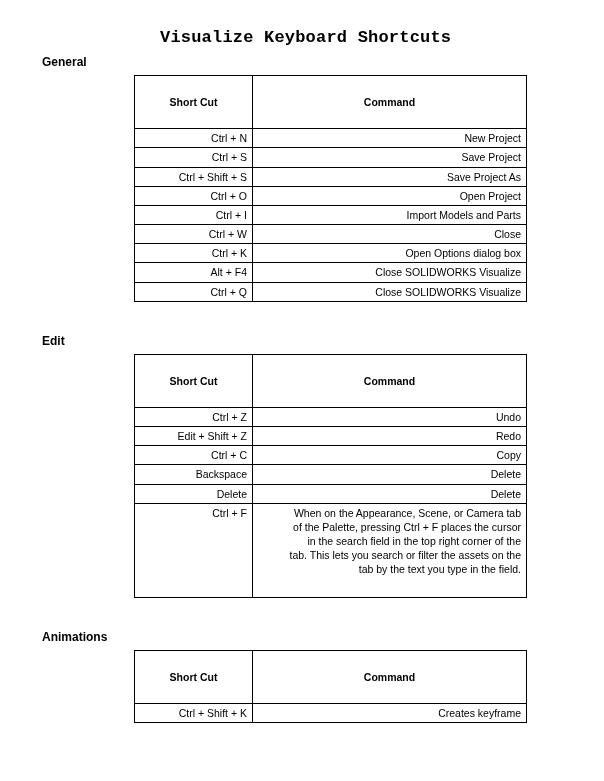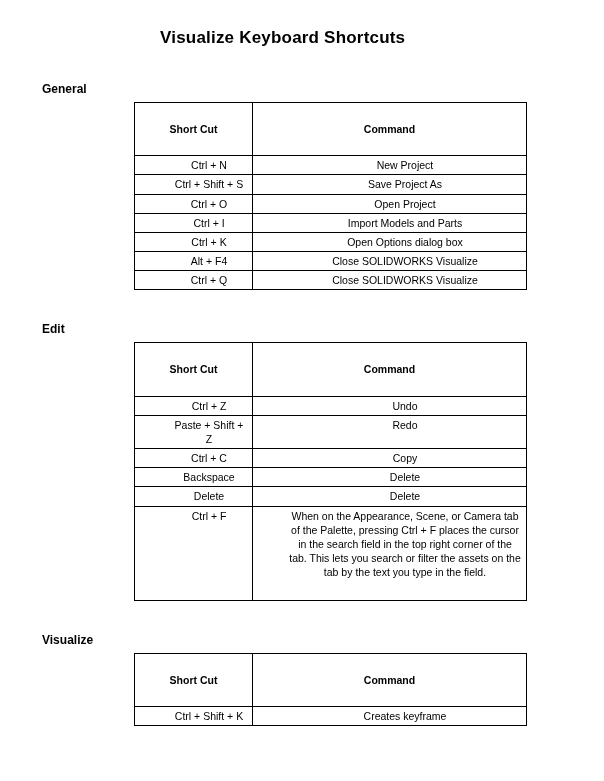--- a/index.html
+++ b/index.html
@@ -12,22 +12,23 @@
       height: 781px;
       background: #fff;
       font-family: Arial, Helvetica, sans-serif;
       padding: 28px 42px 30px 42px;
       color: #000;
     }
     .title {
       font-size: 17px;
       font-weight: bold;
       margin-left: 118px;
-      margin-bottom: 34px;
+      margin-bottom: 8px;
       letter-spacing: 0.2px;
+      font-family: Liberation Mono, monospace;
     }
     .section {
       margin-bottom: 32px;
     }
     .section-heading {
       font-size: 12px;
       font-weight: bold;
       margin-bottom: 6px;
     }
     .tbl {
@@ -42,21 +43,21 @@
       padding: 2px 5px 2px 5px;
       vertical-align: top;
       line-height: 1.35;
     }
     .tbl th {
       font-weight: bold;
       text-align: center;
       padding: 19px 4px;
     }
     .tbl td {
-      text-align: center;
+      text-align: right;
       padding-left: 36px;
     }
     .col-shortcut {
       width: 118px;
     }
     .col-command {
       width: 274px;
     }
     .tall-row td {
       height: 94px;
@@ -79,30 +80,38 @@
         <th>Short Cut</th>
         <th>Command</th>
       </tr>
     </thead>
     <tbody>
       <tr>
           <td>Ctrl + N</td>
           <td>New Project</td>
         </tr>
       <tr>
+          <td>Ctrl + S</td>
+          <td>Save Project</td>
+        </tr>
+      <tr>
           <td>Ctrl + Shift + S</td>
           <td>Save Project As</td>
         </tr>
       <tr>
           <td>Ctrl + O</td>
           <td>Open Project</td>
         </tr>
       <tr>
           <td>Ctrl + I</td>
           <td>Import Models and Parts</td>
+        </tr>
+      <tr>
+          <td>Ctrl + W</td>
+          <td>Close</td>
         </tr>
       <tr>
           <td>Ctrl + K</td>
           <td>Open Options dialog box</td>
         </tr>
       <tr>
           <td>Alt + F4</td>
           <td>Close SOLIDWORKS Visualize</td>
         </tr>
       <tr>
@@ -125,21 +134,21 @@
         <th>Short Cut</th>
         <th>Command</th>
       </tr>
     </thead>
     <tbody>
       <tr>
           <td>Ctrl + Z</td>
           <td>Undo</td>
         </tr>
       <tr>
-          <td>Paste + Shift + Z</td>
+          <td>Edit + Shift + Z</td>
           <td>Redo</td>
         </tr>
       <tr>
           <td>Ctrl + C</td>
           <td>Copy</td>
         </tr>
       <tr>
           <td>Backspace</td>
           <td>Delete</td>
         </tr>
@@ -149,21 +158,21 @@
         </tr>
       <tr class="tall-row">
           <td>Ctrl + F</td>
           <td>When on the Appearance, Scene, or Camera tab of the Palette, pressing Ctrl + F places the cursor in the search field in the top right corner of the tab. This lets you search or filter the assets on the tab by the text you type in the field.</td>
         </tr>
     </tbody>
   </table>
 </div>
 
 <div class="section">
-  <div class="section-heading">Visualize</div>
+  <div class="section-heading">Animations</div>
   <table class="tbl">
     <colgroup>
         <col class="col-shortcut">
         <col class="col-command">
       </colgroup>
     <thead>
       <tr>
         <th>Short Cut</th>
         <th>Command</th>
       </tr>

